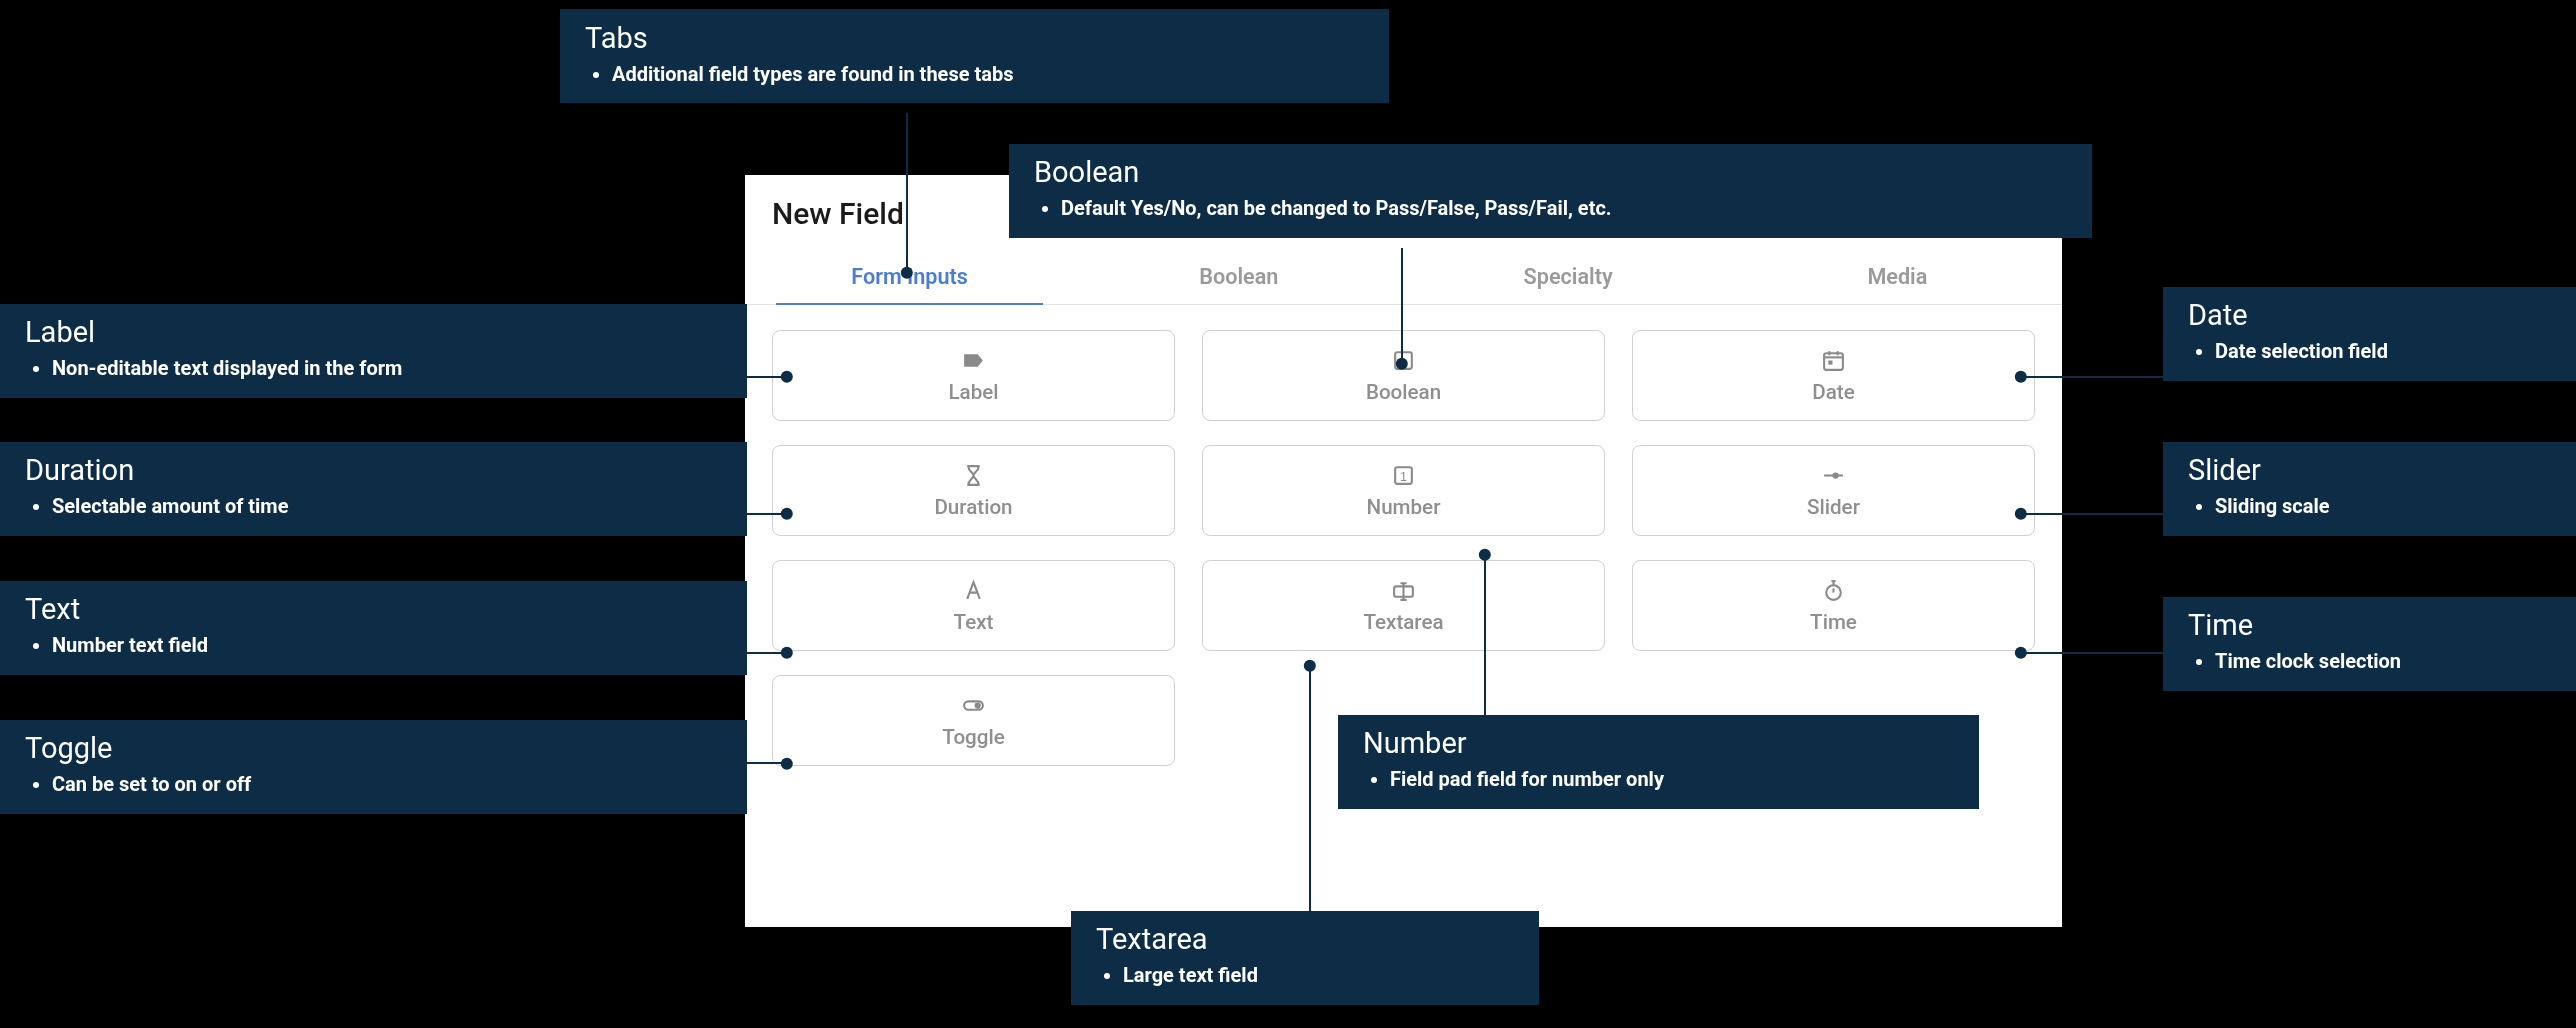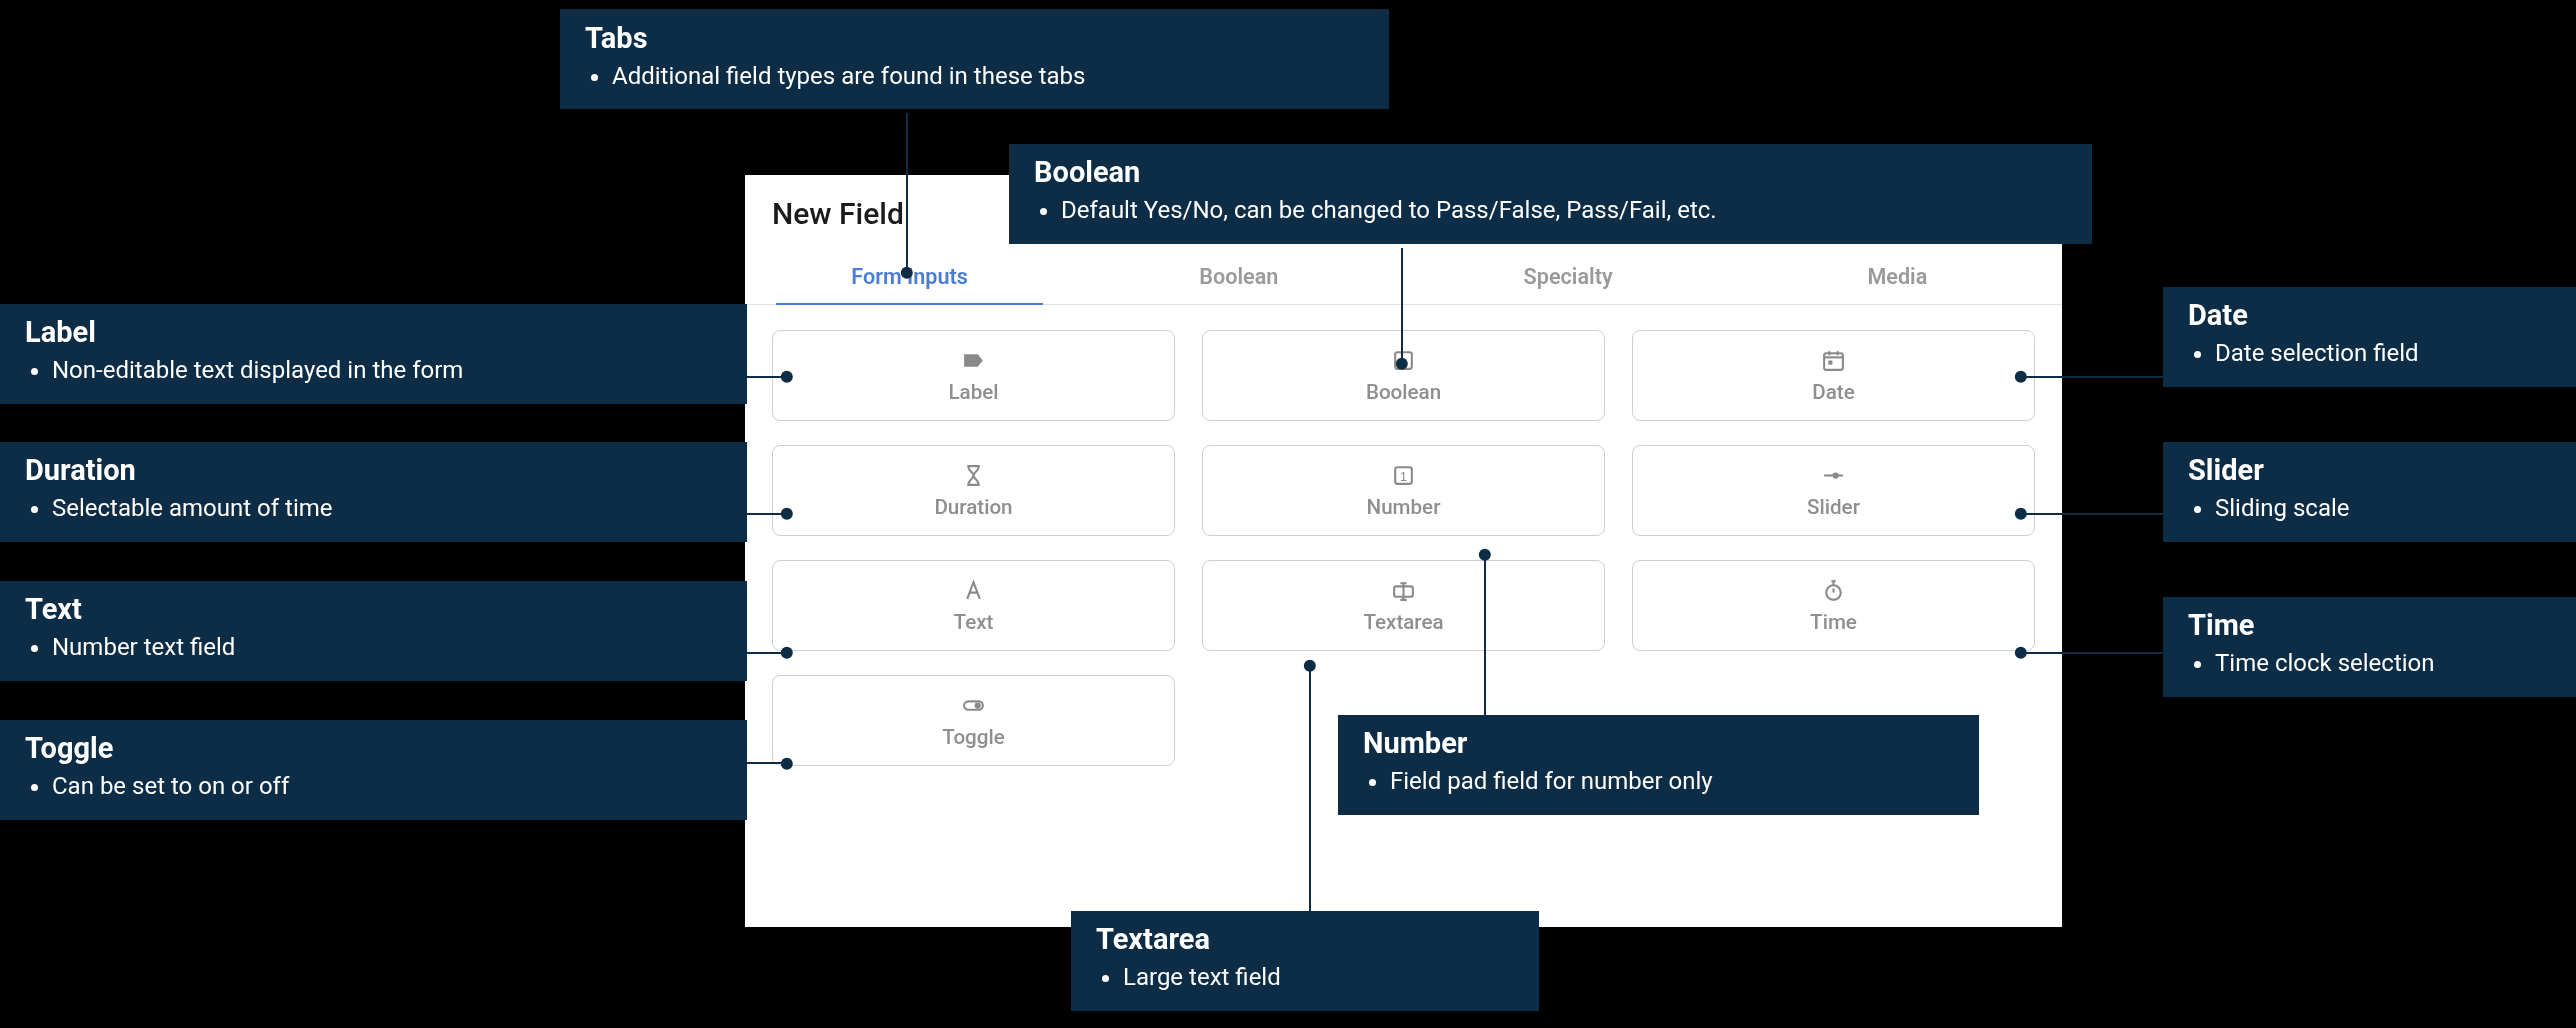--- a/index.html
+++ b/index.html
@@ -96,25 +96,25 @@
   
   .callout {
     position: absolute;
     background: #0d2c45;
     color: #fff;
     padding: 11.3px 25px 15.5px 25px;
     min-width: 155px;
   }
   .callout .c-title {
     font-size: 29px;
-    font-weight: 700;
+    font-weight: 400;
     margin-bottom: 5.2px;
   }
   .callout ul { list-style: disc; padding-left: 27px; }
-  .callout li { font-size: 24px; font-weight: 400; line-height: 1.4; }
+  .callout li { font-size: 20px; font-weight: 700; line-height: 1.4; }
   .connector {
     position: absolute;
     background: #0d2c45;
     height: 2.1px;
   }
   .connector.v { width: 2.1px; height: auto; }
   .dot {
     position: absolute;
     width: 12.4px; height: 12.4px;
     border-radius: 50%;

